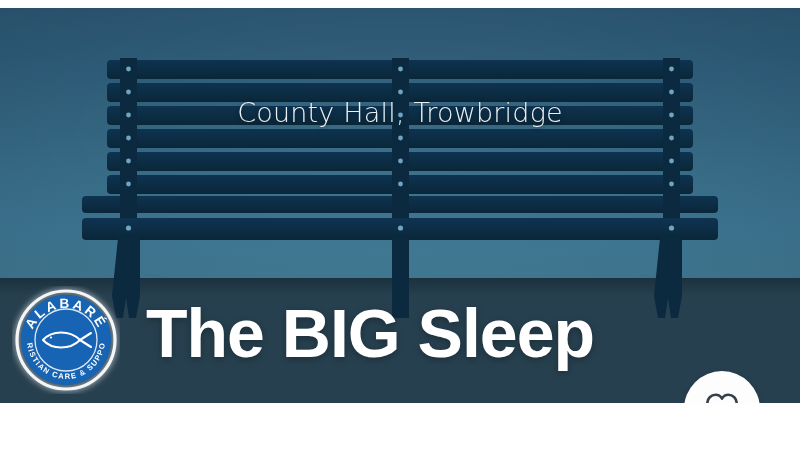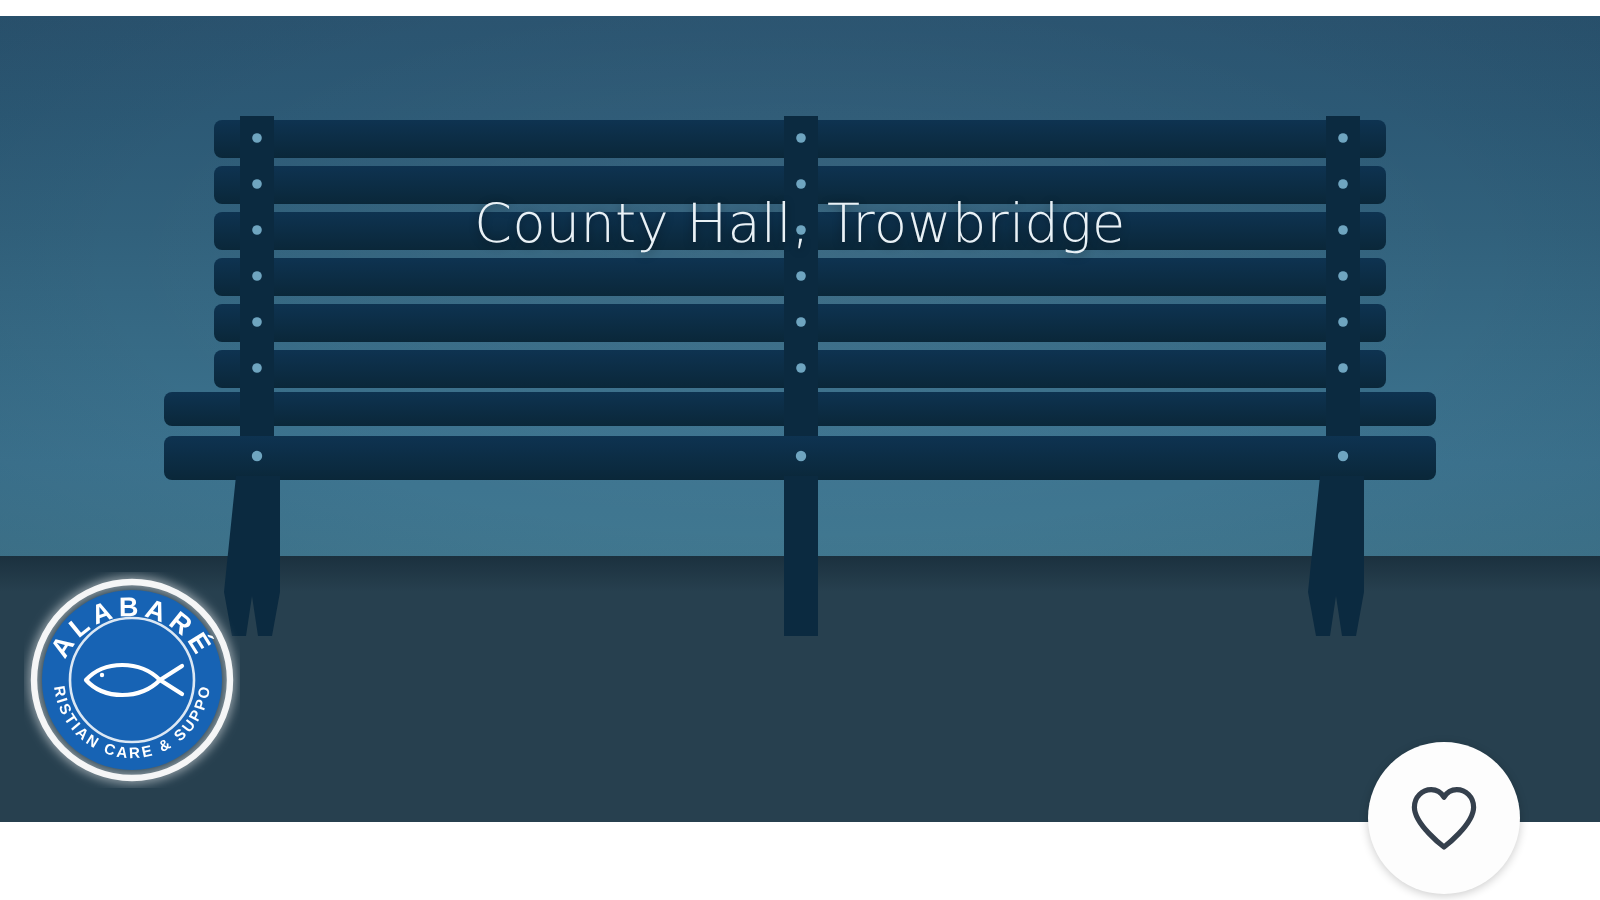--- a/index.html
+++ b/index.html
@@ -8,21 +8,21 @@
     padding: 0;
     background: #ffffff;
   }
   body {
     font-family: "Liberation Sans", sans-serif;
   }
 
   .poster {
     position: relative;
     width: 800px;
-    height: 450px;
+    height: 403px;
     overflow: hidden;
     background: #ffffff;
   }
 
   
   .top-strip {
     position: absolute;
     left: 0; top: 0;
     width: 800px;
     height: 8px;
@@ -230,20 +230,21 @@
       <circle cx="671.5" cy="161" r="2.4"></circle>
       <circle cx="671.5" cy="184" r="2.4"></circle>
       <circle cx="671.5" cy="228" r="2.6"></circle>
     </g>
   </svg>
 
   <div class="event-text">
     <div class="event-line">County Hall, Trowbridge</div>
   </div>
 
+  <div class="headline">The BIG Sleep</div>
 
   <svg class="logo" viewBox="0 0 108 108" width="108" height="108">
     <defs>
       <path id="arcTop" d="M 18 58 A 36 36 0 0 1 90 58"></path>
       <path id="arcBottom" d="M 15 54 A 39 39 0 0 0 93 54"></path>
       <filter id="glow" x="-30%" y="-30%" width="160%" height="160%">
         <feGaussianBlur stdDeviation="3" result="b"></feGaussianBlur>
         <feMerge>
             <feMergeNode in="b"></feMergeNode>
             <feMergeNode in="SourceGraphic"></feMergeNode>

